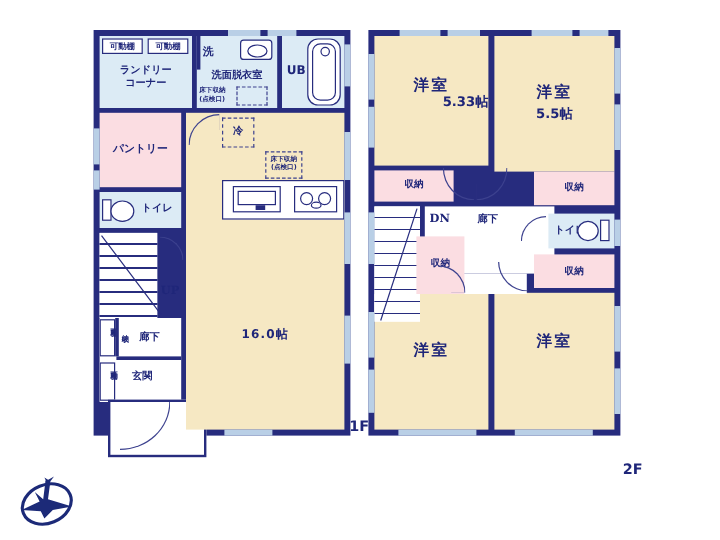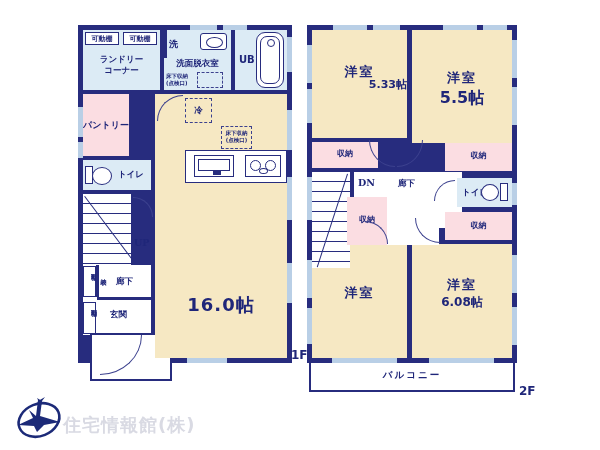--- a/index.html
+++ b/index.html
@@ -33,23 +33,20 @@
   .oval{position:absolute; border:1.2px solid #272c7e; border-radius:50%; background:#fff;}
   .floor-tag{position:absolute; color:#1f2679; font-weight:bold; font-size:12px;}
   .serif-i{font-family:"DejaVu Serif", serif; font-weight:bold;}
   #wm-text{position:absolute; left:63px; top:413px; font-size:18px; color:#d9dae3; font-weight:bold; letter-spacing:1px;}
 </style>
 </head>
 <body>
 
 <div id="canvas">
 
-  <div style="position:absolute; left:309px; top:358px; width:206px; height:34px; background:#fff; border:2px solid #272c7e; box-sizing:border-box;">
-    <div class="lbl full" style="top:9px; font-size:9.5px; letter-spacing:2px;">バルコニー</div>
-  </div>
 
   <div class="plan" style="left:78px; top:25px; width:214px; height:338px;">
 
     <div class="room blue" style="left:5px; top:5px; width:77px; height:60px;">
       <div class="box" style="left:2px; top:2px; width:34px; height:13px;">
         <div class="lbl full" style="top:2px; font-size:7px;">可動棚</div>
       </div>
       <div class="box" style="left:40px; top:2px; width:34px; height:13px;">
         <div class="lbl full" style="top:2px; font-size:7px;">可動棚</div>
       </div>
@@ -70,21 +67,21 @@
     </div>
 
     <div class="room blue" style="left:157px; top:5px; width:52px; height:60px;">
       <div class="box" style="right:3px; top:2px; width:28px; height:56px; border-radius:9px; border-width:1.5px;">
         <div style="position:absolute; left:3px; top:3px; right:3px; bottom:3px; border:1px solid #272c7e; border-radius:7px;"></div>
         <div class="oval" style="left:10px; top:6px; width:6px; height:6px;"></div>
       </div>
       <div class="lbl" style="left:4px; top:24px; font-size:10px;">UB</div>
     </div>
 
-    <div class="room pink" style="left:5px; top:69px; width:46px; height:62px;">
+    <div class="room pink" style="left:5px; top:69px; width:68px; height:62px;">
       <div class="lbl full" style="top:26px; font-size:9px;">パントリー</div>
     </div>
 
     <div class="room blue" style="left:5px; top:135px; width:68px; height:30px;">
       <div class="box" style="left:2px; top:6px; width:8px; height:18px;"></div>
       <div class="oval" style="left:9px; top:7px; width:18px; height:16px;"></div>
       <div class="lbl" style="right:7px; top:9px; font-size:8.5px;">トイレ</div>
     </div>
 
     <div class="room white stairs" style="left:5px; top:169px; width:48px; height:71px;"></div>
@@ -124,21 +121,21 @@
         <div class="box" style="left:8px; top:4px; width:40px; height:22px;">
           <div style="position:absolute; left:3px; top:3px; right:3px; bottom:5px; border:1px solid #272c7e;"></div>
           <div class="wallseg" style="left:18px; bottom:1px; width:8px; height:4px;"></div>
         </div>
         <div class="box" style="right:5px; top:4px; width:36px; height:22px;">
           <div class="oval" style="left:4px; top:4px; width:9px; height:9px;"></div>
           <div class="oval" style="left:19px; top:4px; width:9px; height:9px;"></div>
           <div class="oval" style="left:13px; bottom:2px; width:7px; height:4px;"></div>
         </div>
       </div>
-      <div class="lbl full" style="top:200px; font-size:18px; letter-spacing:1px;">16.0帖</div>
+      <div class="lbl full" style="top:180px; font-size:10px; letter-spacing:1px;">16.0帖</div>
     </div>
 
     <div class="w" style="left:112px; top:0; width:27px; height:5px;"></div>
     <div class="w" style="left:145px; top:0; width:24px; height:5px;"></div>
     <div class="w" style="left:0; top:82px; width:5px; height:30px;"></div>
     <div class="w" style="left:0; top:117px; width:5px; height:16px;"></div>
     <div class="w" style="left:209px; top:12px; width:5px; height:35px;"></div>
     <div class="w" style="left:209px; top:85px; width:5px; height:40px;"></div>
     <div class="w" style="left:209px; top:152px; width:5px; height:43px;"></div>
     <div class="w" style="left:209px; top:238px; width:5px; height:40px;"></div>
@@ -148,28 +145,27 @@
   <div class="floor-tag" style="left:291px; top:348px;">1F</div>
 
   <div class="plan" style="left:307px; top:25px; width:210px; height:338px;">
 
     <div class="room cream" style="left:5px; top:5px; width:95px; height:108px;">
       <div class="lbl full" style="top:34px; font-size:13px; letter-spacing:2px;">洋室</div>
       <div class="lbl full" style="top:48px; font-size:11px;text-align:right;">5.33帖</div>
     </div>
     <div class="room cream" style="left:105px; top:5px; width:100px; height:113px;">
       <div class="lbl full" style="top:40px; font-size:13px; letter-spacing:2px;">洋室</div>
-      <div class="lbl full" style="top:58px; font-size:16px;">5.5帖</div>
+      <div class="lbl full" style="top:58px; font-size:11px;">5.5帖</div>
     </div>
     <div class="room cream" style="left:5px; top:220px; width:95px; height:113px;">
       <div class="lbl full" style="top:40px; font-size:13px; letter-spacing:2px;">洋室</div>
     </div>
     <div class="room cream" style="left:105px; top:219px; width:100px; height:114px;">
       <div class="lbl full" style="top:33px; font-size:13px; letter-spacing:2px;">洋室</div>
-      <div class="lbl full" style="top:51px; font-size:12px;">6.08帖</div>
     </div>
 
     <div class="room white stairs" style="left:5px; top:147px; width:38px; height:96px;"></div>
     <div class="diag" style="left:41px; top:149px; width:98px; transform:rotate(108deg);"></div>
     <div class="room white" style="left:47px; top:147px; width:108px; height:56px;"></div>
     <div class="room white" style="left:47px; top:203px; width:85px; height:17px;"></div>
     <div class="lbl serif-i" style="left:51px; top:152px; font-size:9.5px;">DN</div>
     <div class="lbl" style="left:91px; top:153px; font-size:8.5px;">廊下</div>
 
     <div class="room pink" style="left:5px; top:117px; width:66px; height:26px;">
@@ -215,15 +211,14 @@
     <div class="w" style="left:122px; top:333px; width:65px; height:5px;"></div>
   </div>
 
   <div class="floor-tag" style="left:519px; top:384px;">2F</div>
 
   <svg style="position:absolute; left:14px; top:392px;" width="50" height="52" viewBox="0 0 50 52">
     <ellipse cx="25" cy="28" rx="21" ry="16" fill="none" stroke="#1c2a78" stroke-width="2.6" transform="rotate(-22 25 28)"></ellipse>
     <path d="M4 33 L19 26 L15 18 L22 24 L24 8 L23 6 L28 9 L26 24 L46 30 L30 33 L23 40 L20 34 Z" fill="#1c2a78"></path>
     <path d="M24 9 L31 5 L25 13 Z" fill="#1c2a78"></path>
   </svg>
-  <div id="wm-text">住宅情報館(株)</div>
 
 </div>
 
 </body></html>

